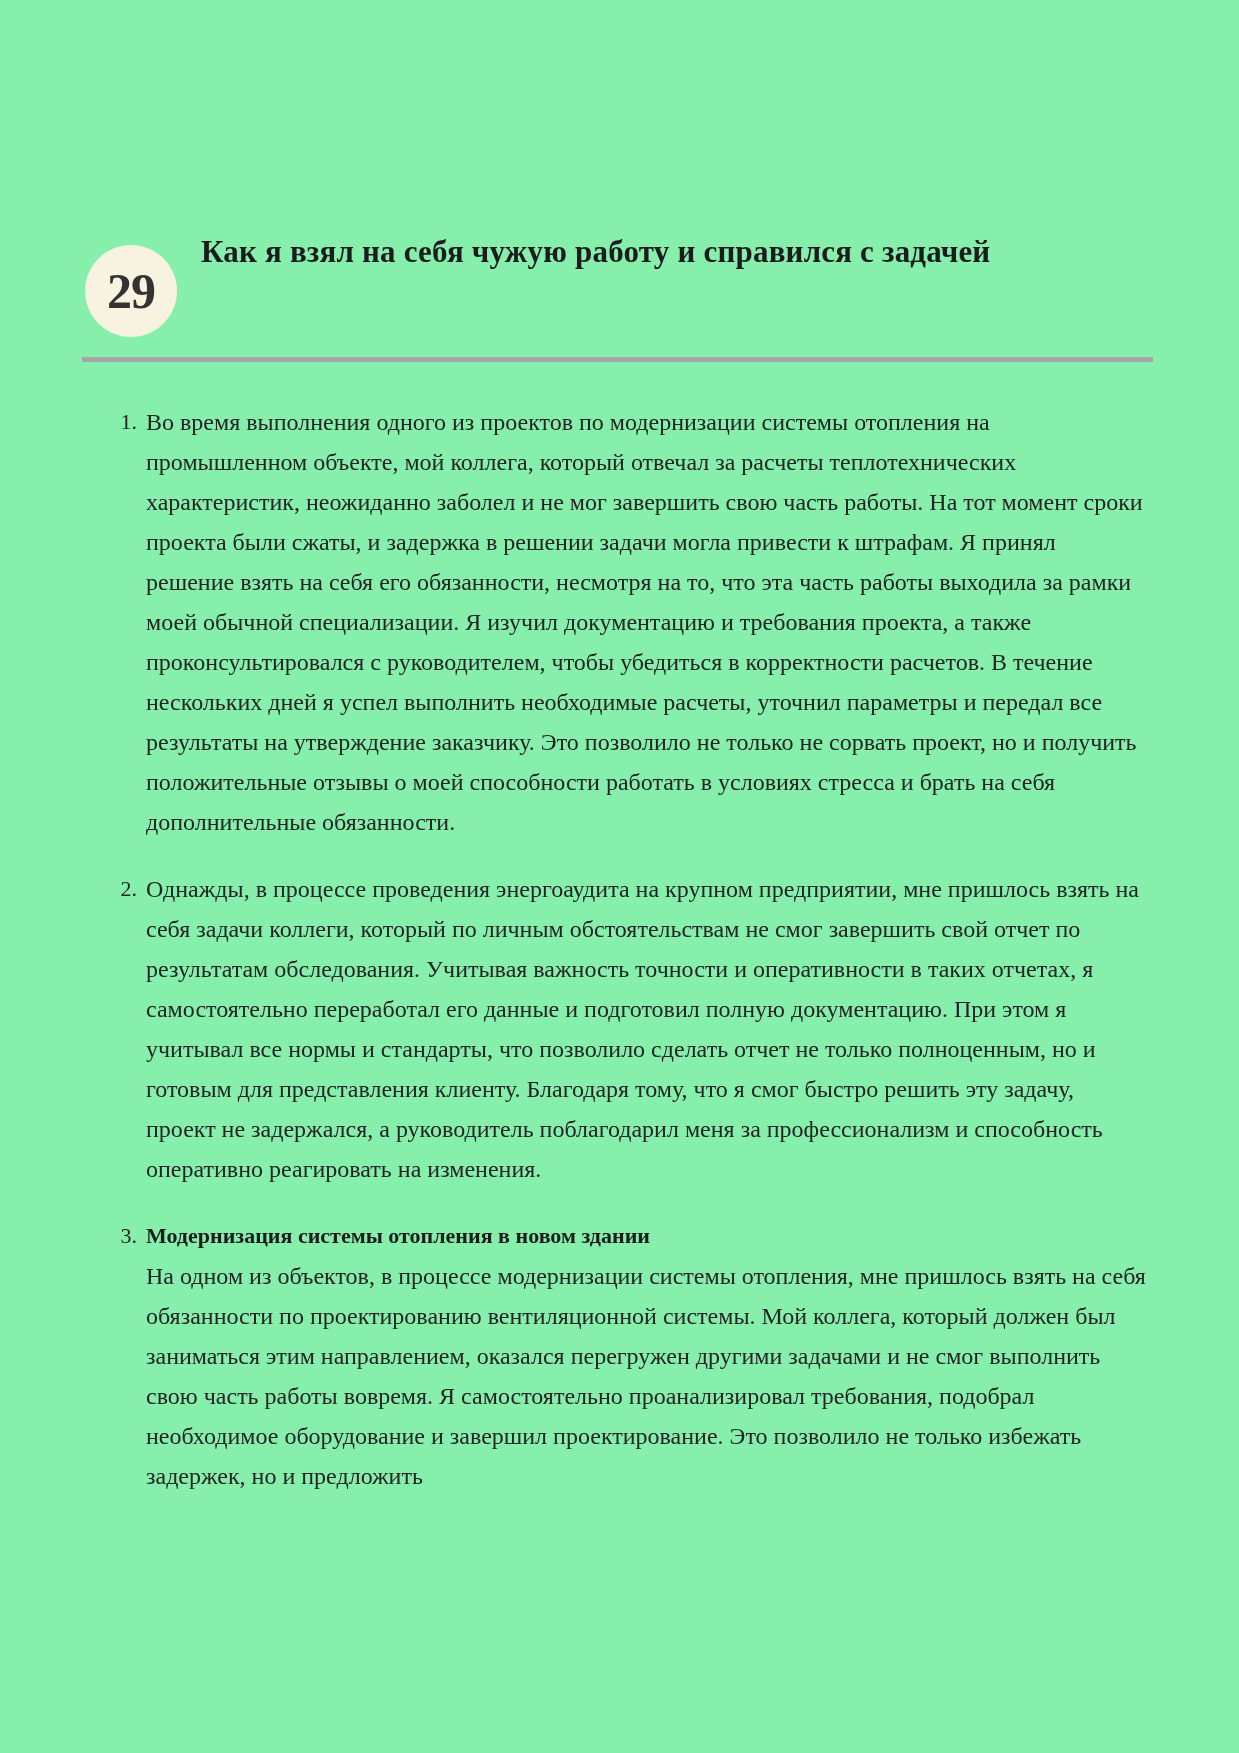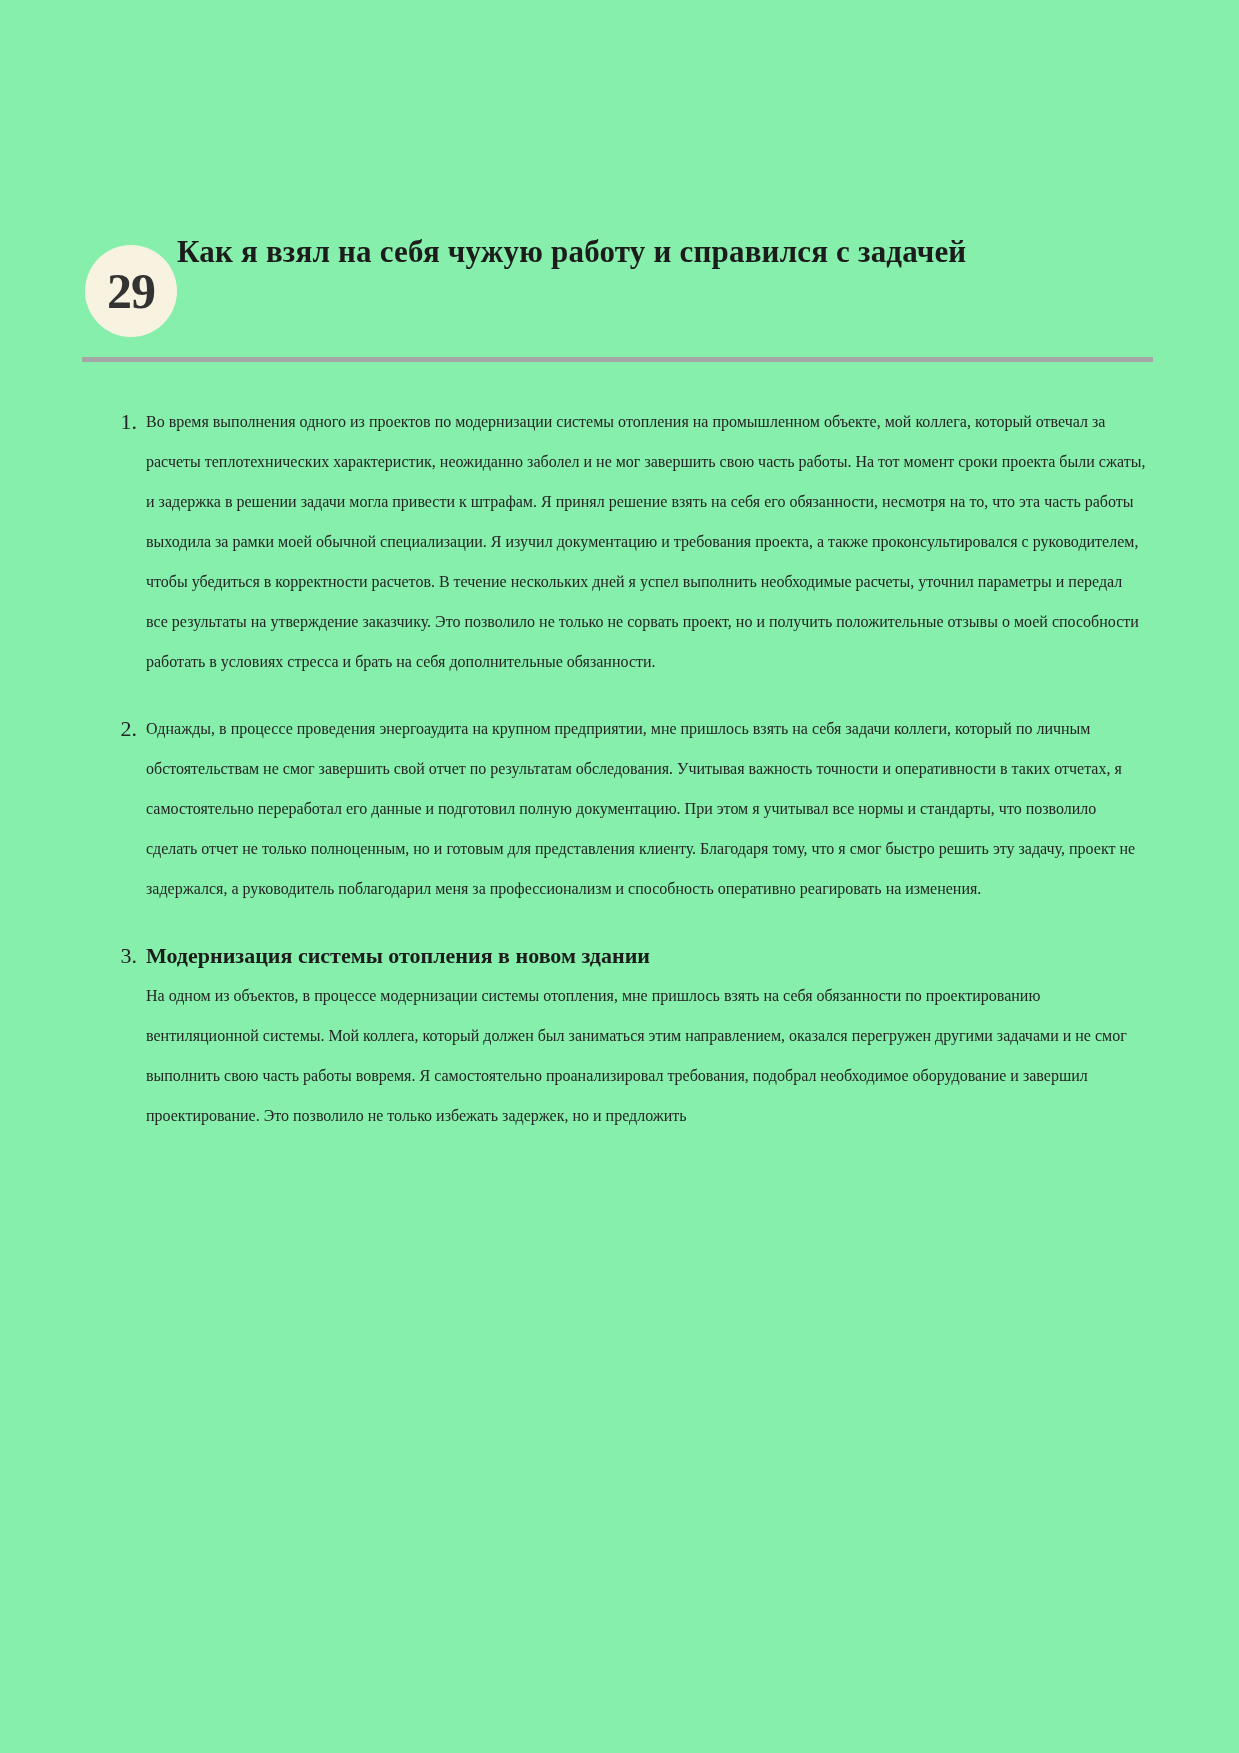--- a/index.html
+++ b/index.html
@@ -34,20 +34,21 @@
     background: #f8f3e1;
     display: flex;
     align-items: center;
     justify-content: center;
     font-size: 50px;
     font-weight: 700;
     color: #333333;
     letter-spacing: -1px;
   }
   .title-wrap {
+    margin-left: 24px;
     padding-top: 3px;
   }
   .chapter-title {
     margin: 0;
     font-size: 31px;
     line-height: 62px;
     font-weight: 700;
     color: #1c1c1c;
     max-width: 880px;
     letter-spacing: 0.2px;
@@ -75,21 +76,21 @@
     margin-left: 9px;
     max-width: 1000px;
   }
   .item-title {
     font-size: 22px;
     line-height: 40px;
     font-weight: 700;
     color: #1c1c1c;
   }
   .item-body {
-    font-size: 16px;
+    font-size: 24px;
     line-height: 40px;
     color: #242424;
   }
 </style>
 </head>
 <body>
 
 <div class="page">
   <div class="content">
 

